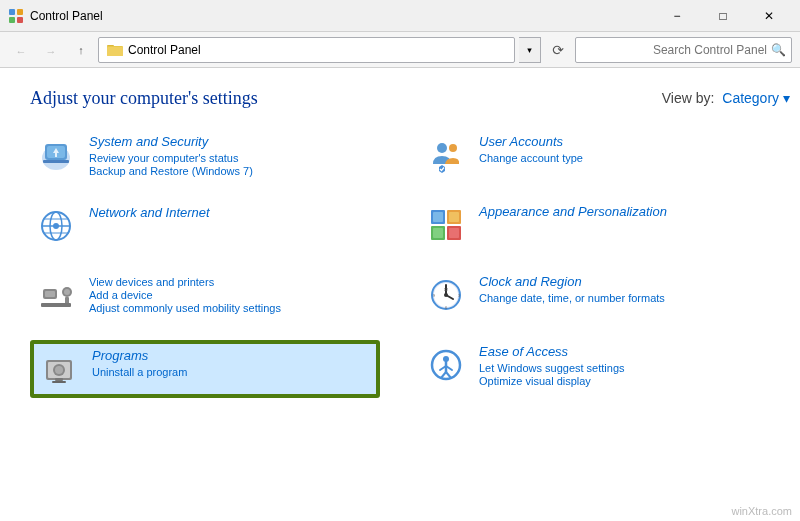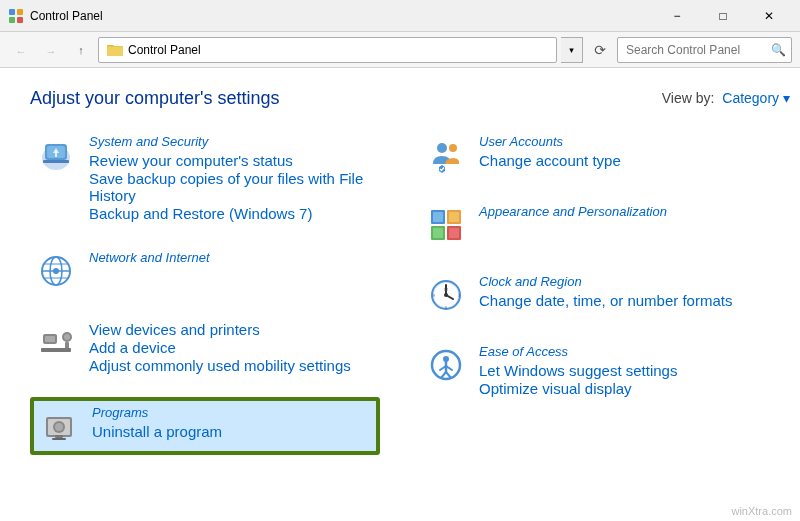--- a/index.html
+++ b/index.html
@@ -136,20 +136,21 @@
       height: calc(521px - 32px - 36px);
       padding: 20px 30px;
       overflow-y: auto;
     }
 
     .page-heading {
       font-size: 18px;
       color: #003399;
       font-weight: normal;
       margin-bottom: 20px;
+      font-family: Liberation Serif, serif;
     }
 
     .settings-grid {
       display: grid;
       grid-template-columns: 1fr 1fr;
       gap: 0 40px;
       position: relative;
     }
 
     .category-item {
@@ -183,21 +184,21 @@
       font-size: 13px;
       font-weight: normal;
       text-decoration: none;
       display: block;
       margin-bottom: 3px;
       font-style: italic;
     }
 
     .category-link {
       color: #0066cc;
-      font-size: 15px;
+      font-size: 11px;
       display: block;
       margin-top: 1px;
       text-decoration: none;
     }
 
     .watermark {
       position: fixed;
       bottom: 4px;
       right: 8px;
       font-size: 11px;
@@ -231,21 +232,21 @@
     <svg width="16" height="16" viewBox="0 0 16 16" style="margin-right:5px;flex-shrink:0">
       <rect x="0" y="3" width="7" height="2" fill="#dcb93a" rx="1"></rect>
       <rect x="0" y="4" width="16" height="10" fill="#e8c84a" rx="1"></rect>
       <rect x="0" y="5" width="16" height="9" fill="#f0d060" rx="1"></rect>
     </svg>
     <span>Control Panel</span>
   </div>
   <div class="address-dropdown">▾</div>
   <button class="refresh-btn">⟳</button>
   <div class="search-wrapper">
-    <input type="text" style="width: 175px; height: 26px; border: 1px solid rgb(171, 173, 179); border-radius: 2px; padding: 0px 24px 0px 8px; font-size: 12px; outline: none; color: rgb(153, 153, 153);" value="" placeholder="Search Control Panel">
+    <input type="text" style="width: 217px; height: 26px; border: 1px solid rgb(171, 173, 179); border-radius: 2px; padding: 0px 24px 0px 8px; font-size: 12px; outline: none; color: rgb(153, 153, 153); text-align: right;" value="" placeholder="Search Control Panel">
     <span class="search-icon-inner">🔍</span>
   </div>
 </div>
 
 <div class="main-content" style="position:relative;">
   <h1 class="page-heading">Adjust your computer's settings</h1>
 
   <div style="position:absolute;top:22px;right:10px;font-size:14px;color:#444;">
     <span>View by:</span>
     <span style="color:#0066cc;cursor:pointer;margin-left:4px;">Category ▾</span>
@@ -262,21 +263,20 @@
             <rect x="10" y="10" width="22" height="16" rx="3" fill="#5b9bd5"></rect>
             <rect x="12" y="12" width="18" height="12" rx="2" fill="#7ab8e8"></rect>
             <rect x="8" y="26" width="26" height="3" rx="1" fill="#4a80c0"></rect>
             <polygon points="21,14 24,19 18,19" fill="#fff" opacity="0.8"></polygon>
             <rect x="20" y="19" width="2" height="4" fill="#fff" opacity="0.8"></rect>
           </svg>
         </div>
         <div class="category-text">
           <a class="category-title">System and Security</a>
           <a class="category-link">Review your computer's status</a>
-          <a class="category-link">Save backup copies of your files with File History</a>
           <a class="category-link">Backup and Restore (Windows 7)</a>
         </div>
       </div>
 
       <div class="category-item">
         <div class="category-icon">
           <svg width="42" height="42" viewBox="0 0 42 42">
             <circle cx="21" cy="21" r="14" fill="none" stroke="#4a90d9" stroke-width="2"></circle>
             <ellipse cx="21" cy="21" rx="6" ry="14" fill="none" stroke="#4a90d9" stroke-width="1.5"></ellipse>
             <line x1="7" y1="21" x2="35" y2="21" stroke="#4a90d9" stroke-width="1.5"></line>

